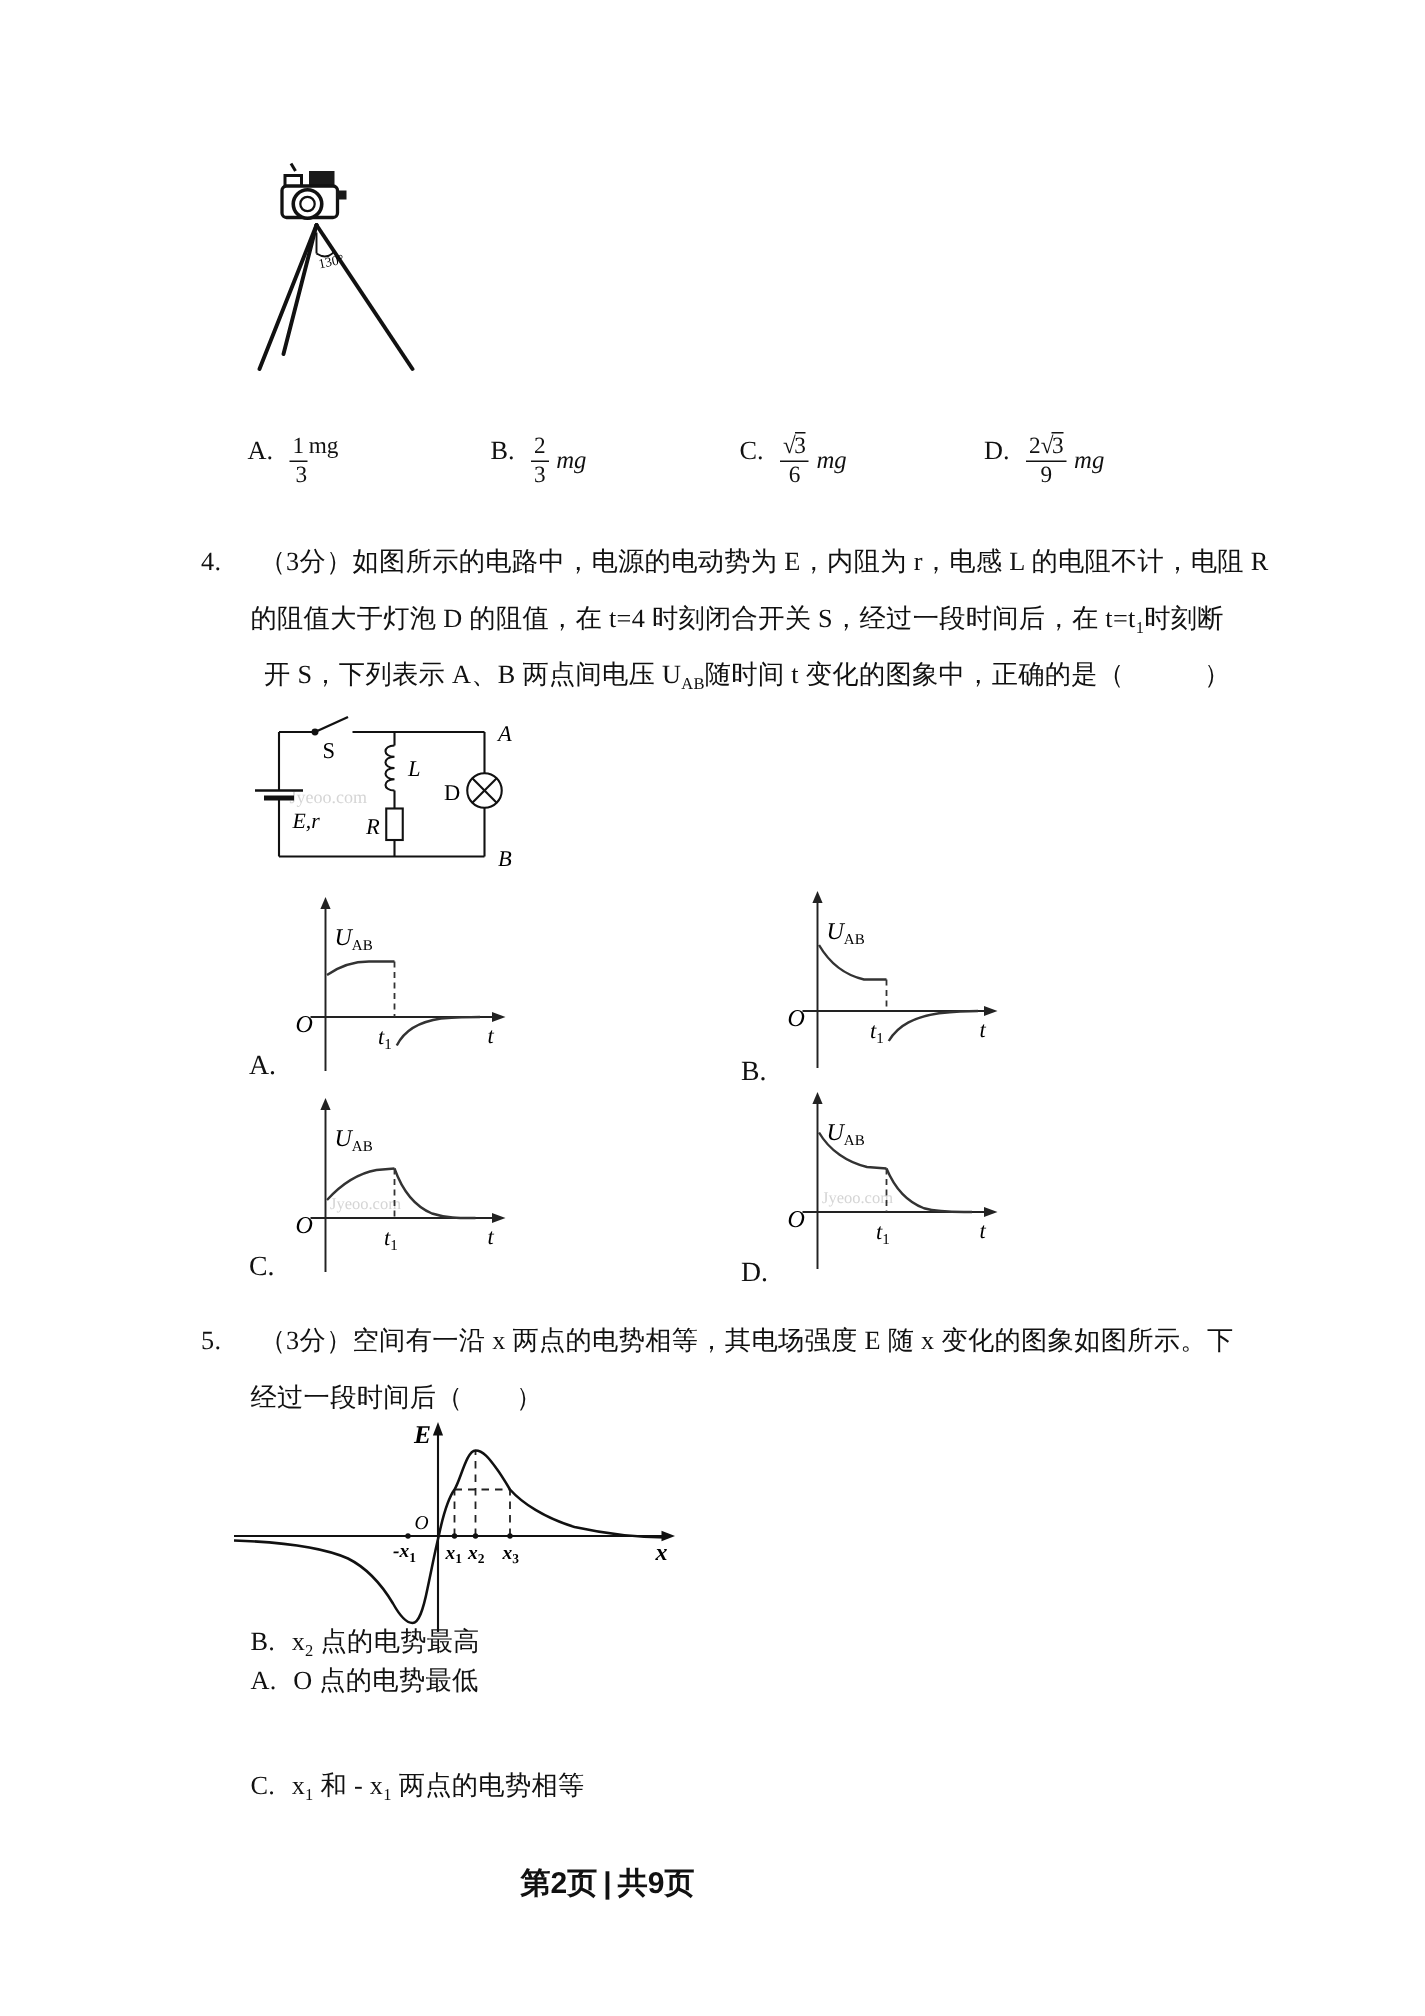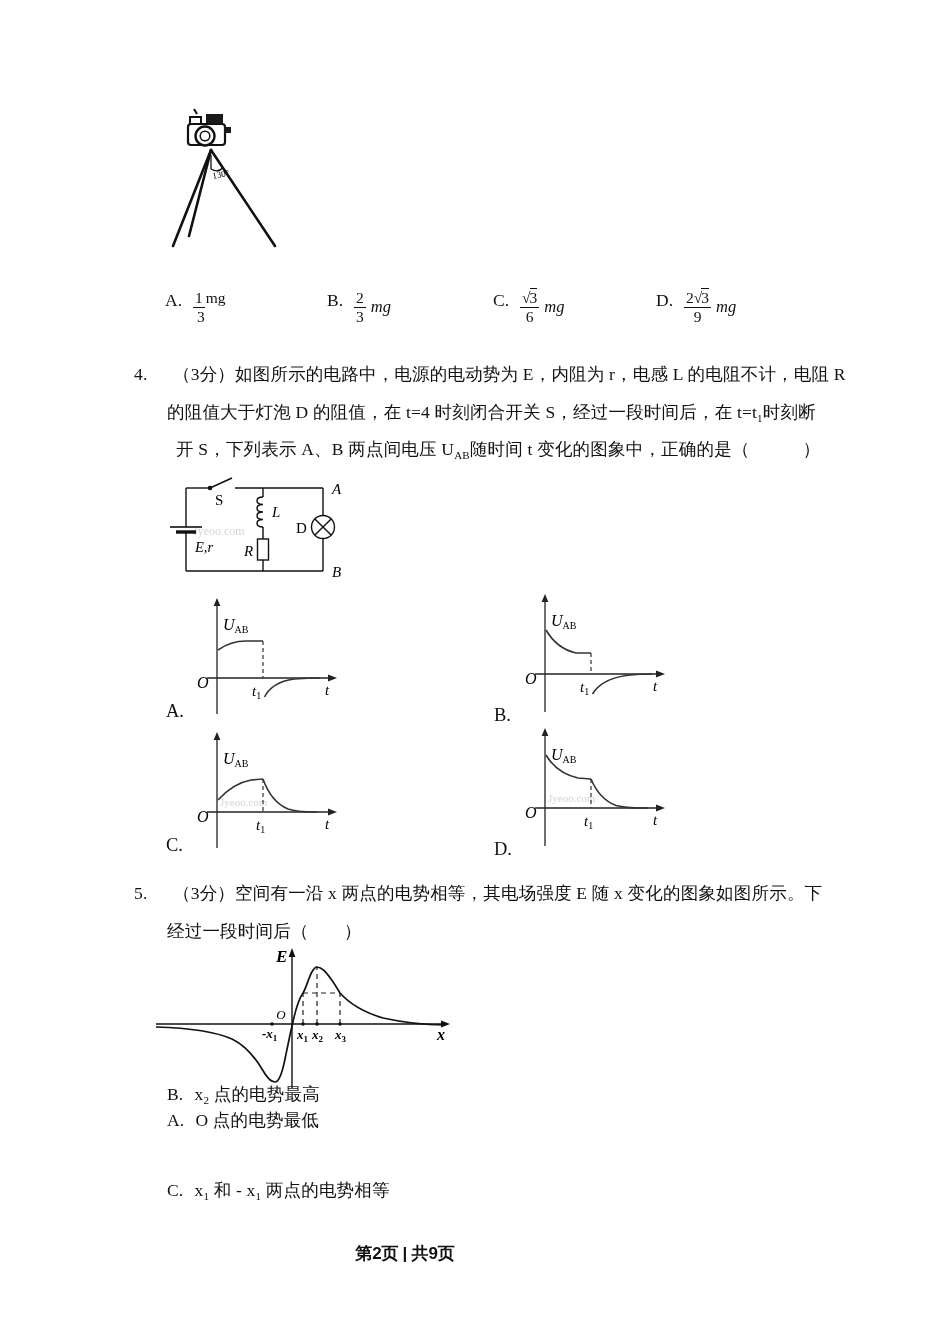--- a/index.html
+++ b/index.html
@@ -16,21 +16,21 @@
   .ntop{display:flex;align-items:baseline;}
   .nbar{border-bottom:1.2px solid #111;padding:0 2px;text-align:center;}
   .den{padding:0 2px;}
   .fracA .den{padding-left:4px;}
   .unitA{padding-left:1px;}
   .unit{font-style:italic;font-size:16.5px;align-self:center;margin-left:5px;}
   .radicand{border-top:1.2px solid #111;}
   .rad{margin-right:-1px;}
   .glabel{font-size:18.5px;}
   .footer{width:810px;text-align:center;font-family:"Liberation Sans","DejaVu Sans",sans-serif;
-          font-weight:bold;font-size:17px;}
+          font-weight:bold;font-size:20px;}
   .footer span{margin:0 2px;}
   svg text{font-family:"Liberation Serif","DejaVu Serif",serif;}
 </style>
 </head>
 <body>
 
 <div>
 
   <svg class="abs" style="left:161px;top:103px" width="140" height="165" viewBox="0 0 140 165">
     <g stroke="#111" stroke-width="2.6" stroke-linecap="round">

